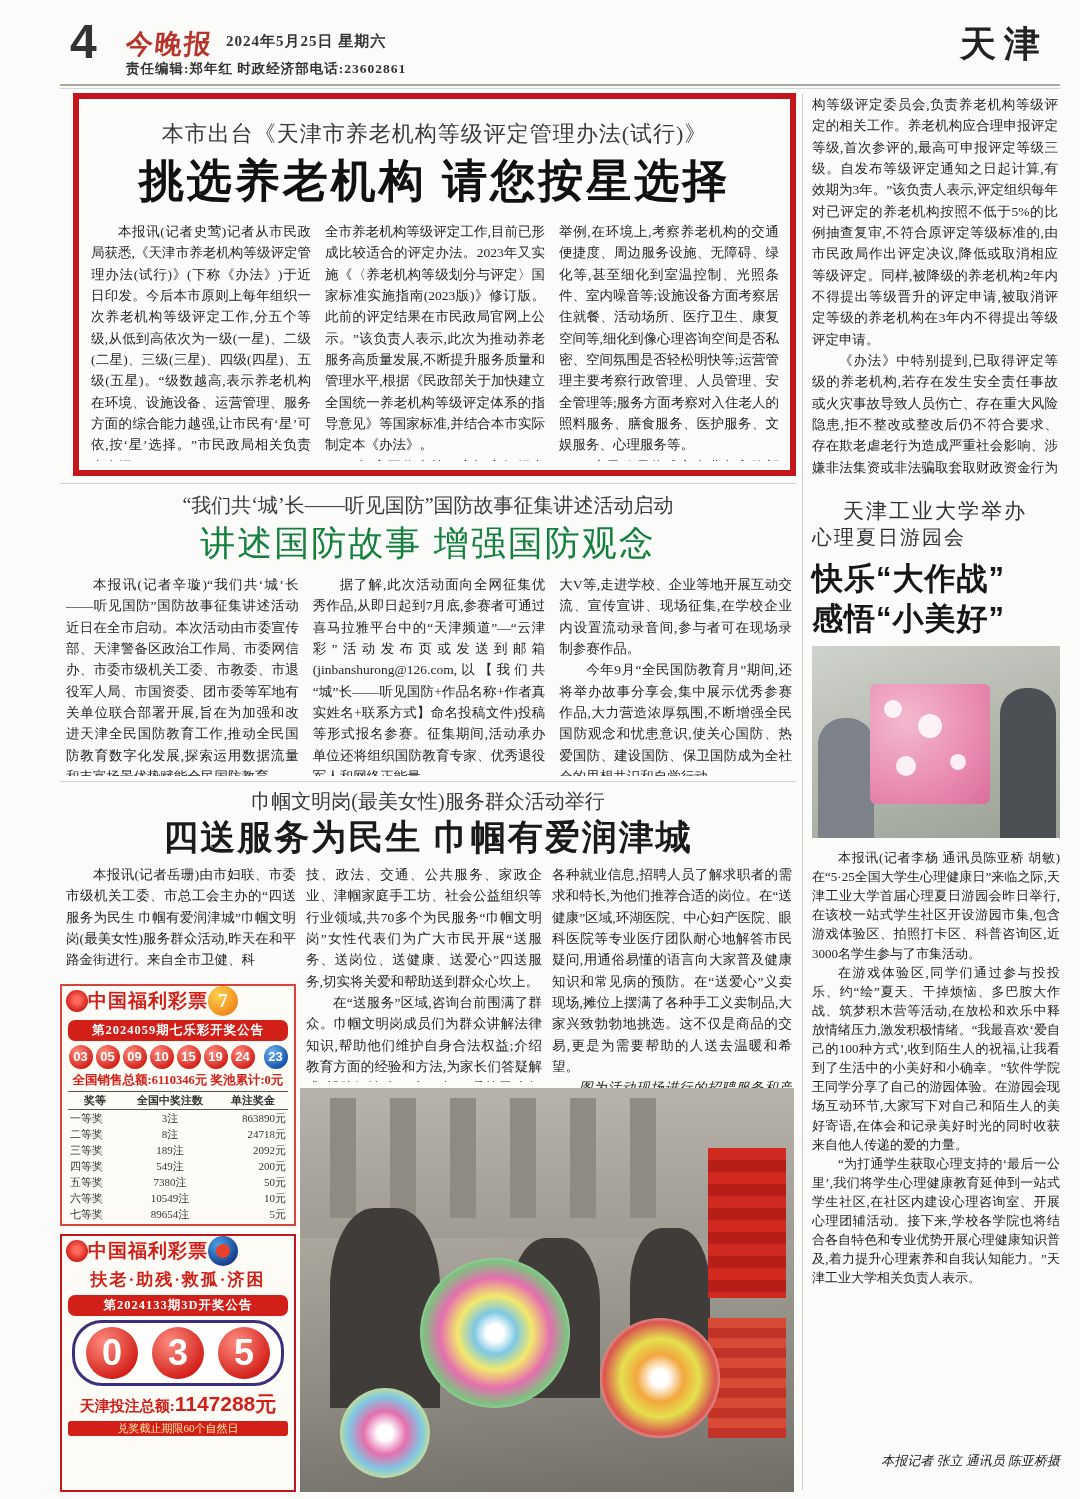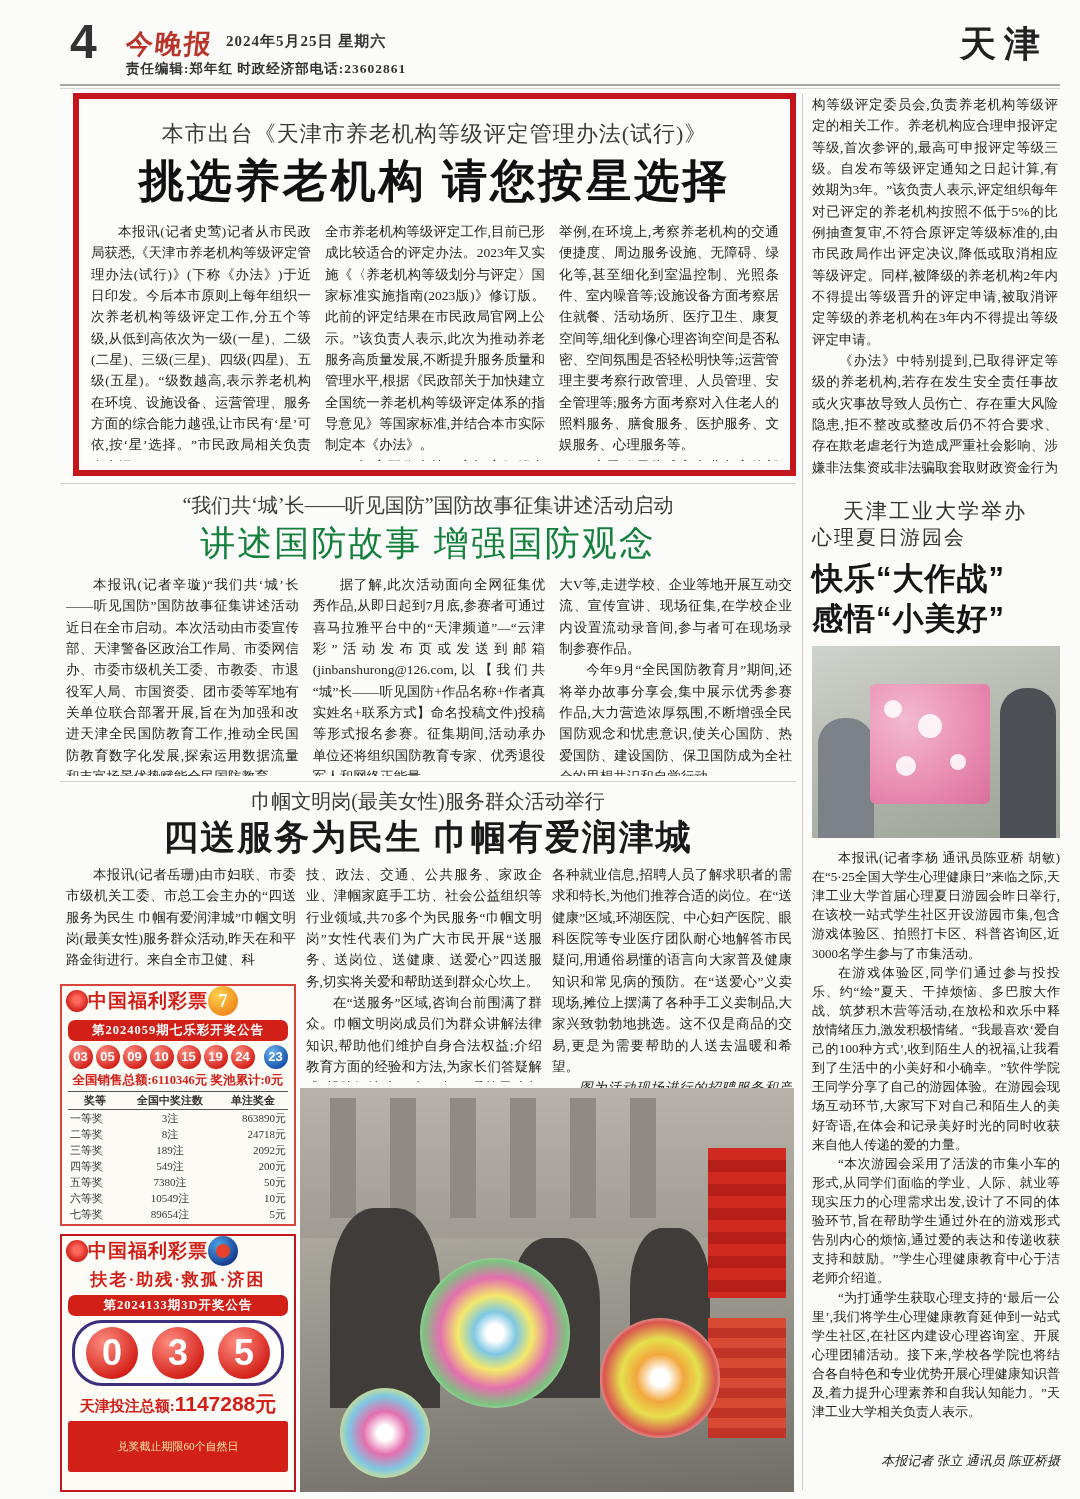--- a/index.html
+++ b/index.html
@@ -84,21 +84,21 @@
   table.ltab th{font-weight:700;border-top:1.5px solid #555;border-bottom:1.5px solid #555;padding:1px 0;}
   table.ltab td{padding:0.5px 2px;text-align:right;}
   table.ltab td:first-child{text-align:left;}
   table.ltab td:nth-child(2){text-align:center;}
   .pill{margin:4px 10px;border:3px solid #3c2f7d;border-radius:30px;display:flex;justify-content:center;gap:14px;padding:4px 0;background:#fff;}
   .bigball{width:52px;height:52px;border-radius:50%;background:radial-gradient(circle at 35% 30%,#ff8d80,#d21f18 75%);color:#fff;font-weight:900;font-size:36px;text-align:center;line-height:52px;font-family:"Liberation Sans","DejaVu Sans",sans-serif;}
   .total-line{text-align:center;color:#d21f18;font-weight:900;margin-top:2px;}
   .total-line .lbl{font-size:15px;}
   .total-line .val{font-size:21px;font-family:"Liberation Sans","DejaVu Sans",sans-serif;}
   .slogan{text-align:center;color:#d21f18;font-weight:900;font-size:17px;letter-spacing:2px;margin-top:2px;}
-  .ad-foot{margin:3px 6px;background:#d21f18;color:#ffe9a8;font-size:11px;text-align:center;border-radius:3px;padding:18px 0;}
+  .ad-foot{margin:3px 6px;background:#d21f18;color:#ffe9a8;font-size:11px;text-align:center;border-radius:3px;padding:0 0;}
 
   
   .photo-main{left:300px;top:1088px;width:494px;height:404px;background:linear-gradient(175deg,#c9c6bd 0%,#aeaaa0 30%,#8d8a82 70%,#6f6d66 100%);overflow:hidden;}
   .photo-main .bldg{position:absolute;left:0;top:0;width:100%;height:150px;background:linear-gradient(#b7b3aa,#a09c93);}
   .photo-main .bldg i{position:absolute;top:10px;width:26px;height:120px;background:#8f8b83;}
   .mandala{position:absolute;border-radius:50%;}
   .m1{left:120px;top:170px;width:150px;height:150px;background:radial-gradient(circle,#fff 8%,#7ec8e3 20%,#f3e96b 35%,#e46fae 52%,#7bc47f 68%,#f2f2f0 80%,#d9655f 92%);}
   .m2{left:300px;top:230px;width:120px;height:120px;background:radial-gradient(circle,#fff 10%,#f2a73d 28%,#e5e04e 46%,#d9534f 66%,#f5f5f2 80%,#4c9ed9 94%);}
   .m3{left:40px;top:300px;width:90px;height:90px;background:radial-gradient(circle,#fff 12%,#e46fae 34%,#7ec8e3 58%,#f3e96b 80%);}
   .photo-main .person{position:absolute;border-radius:40% 40% 0 0;background:#3f3c39;}
@@ -174,21 +174,20 @@
       <i style="left:14px;top:16px;width:18px;height:18px;"></i>
       <i style="left:48px;top:30px;width:24px;height:24px;"></i>
       <i style="left:80px;top:70px;width:16px;height:16px;"></i>
       <i style="left:26px;top:72px;width:20px;height:20px;"></i>
     </div>
     <div class="person p2"></div>
   </div>
   <div class="abs bodycol psych-body">
     <p>本报讯(记者李杨 通讯员陈亚桥 胡敏)在“5·25全国大学生心理健康日”来临之际,天津工业大学首届心理夏日游园会昨日举行,在该校一站式学生社区开设游园市集,包含游戏体验区、拍照打卡区、科普咨询区,近3000名学生参与了市集活动。</p>
     <p>在游戏体验区,同学们通过参与投投乐、约“绘”夏天、干掉烦恼、多巴胺大作战、筑梦积木营等活动,在放松和欢乐中释放情绪压力,激发积极情绪。“我最喜欢‘爱自己的100种方式’,收到陌生人的祝福,让我看到了生活中的小美好和小确幸。”软件学院王同学分享了自己的游园体验。在游园会现场互动环节,大家写下对自己和陌生人的美好寄语,在体会和记录美好时光的同时收获来自他人传递的爱的力量。</p>
-    <p>“本次游园会采用了活泼的市集小车的形式,从同学们面临的学业、人际、就业等现实压力的心理需求出发,设计了不同的体验环节,旨在帮助学生通过外在的游戏形式告别内心的烦恼,通过爱的表达和传递收获支持和鼓励。”学生心理健康教育中心于洁老师介绍道。</p>
     <p>“为打通学生获取心理支持的‘最后一公里’,我们将学生心理健康教育延伸到一站式学生社区,在社区内建设心理咨询室、开展心理团辅活动。接下来,学校各学院也将结合各自特色和专业优势开展心理健康知识普及,着力提升心理素养和自我认知能力。”天津工业大学相关负责人表示。</p>
   </div>
   <div class="abs psych-byline">本报记者 张立  通讯员 陈亚桥摄</div>
 
   <div class="abs women-kicker kicker">巾帼文明岗(最美女性)服务群众活动举行</div>
   <div class="abs women-headline">四送服务为民生  巾帼有爱润津城</div>
   <div class="abs bodycol women-col1">
     <p>本报讯(记者岳珊)由市妇联、市委市级机关工委、市总工会主办的“四送服务为民生 巾帼有爱润津城”巾帼文明岗(最美女性)服务群众活动,昨天在和平路金街进行。来自全市卫健、科</p>
   </div>
   <div class="abs bodycol women-col2">

